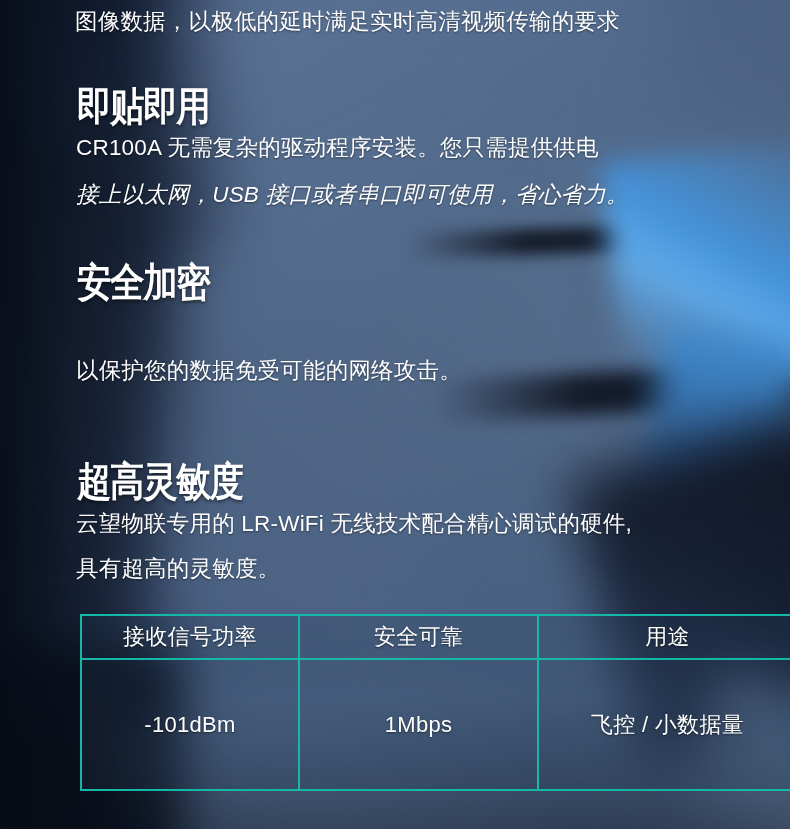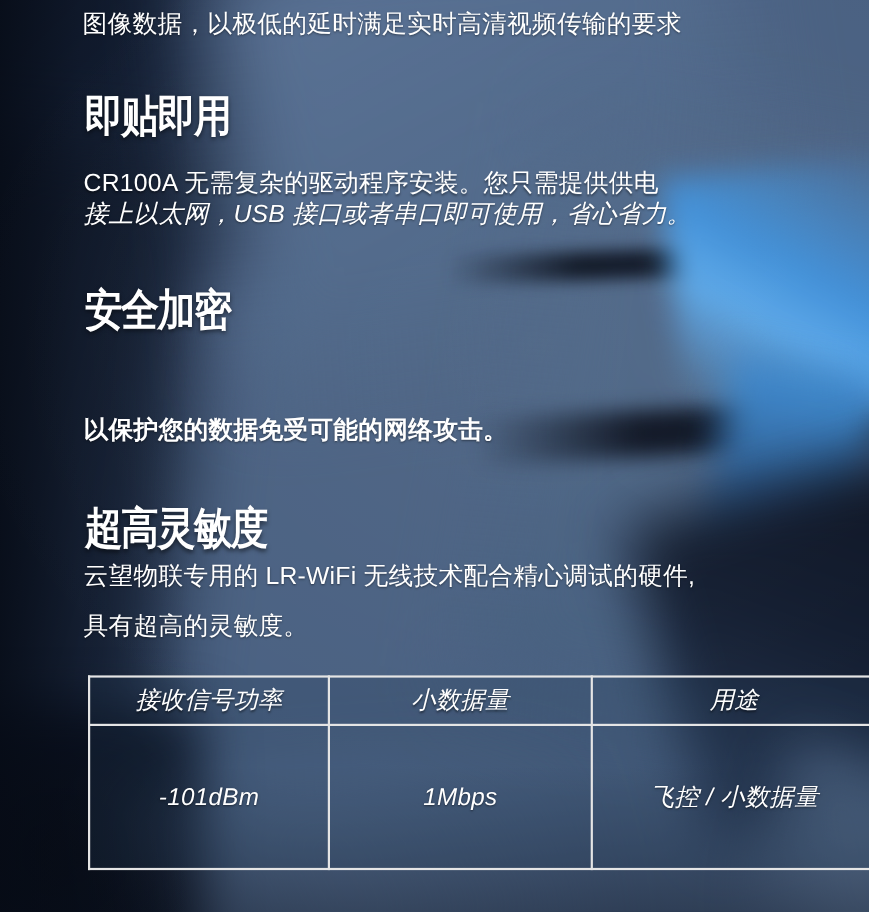--- a/index.html
+++ b/index.html
@@ -165,33 +165,32 @@
   #spec-table {
     position: absolute;
     left: 37px;
     top: 614px;
     width: 716px;
     height: 177px;
     border-collapse: collapse;
     table-layout: fixed;
   }
   #spec-table td, #spec-table th {
-    border: 2px solid #e5e5e5;
+    border: 2px solid #14b8a6;
     color: #ffffff;
     font-weight: normal;
     text-align: center;
     vertical-align: middle;
     font-size: 22px;
     letter-spacing: 0.3px;
     background: rgba(40,60,90,0.26);
     text-shadow: 0 1px 2px rgba(0,0,0,0.5);
     font-family: "Liberation Sans", "DejaVu Sans", sans-serif;
     padding: 0;
     height: 44px;
-    font-style: italic;
   }
   #spec-table th { font-size: 22px; }
   .col-a { width: 218px; }
   .col-b { width: 239px; }
   .col-c { width: 259px; }
 </style>
 </head>
 <body>
 
 <div id="stage">
@@ -211,40 +210,40 @@
     <div class="facet f11"></div>
     <div class="facet f12"></div>
   </div>
   <div class="bg-layer bg-vignette"></div>
 
   <div id="content">
 
     <div class="para" style="left:32px; top:11px;">图像数据，以极低的延时满足实时高清视频传输的要求</div>
 
     <div class="heading" style="left:34px; top:86px;">即贴即用</div>
-    <div class="para" style="left:33px; top:156px;">CR100A 无需复杂的驱动程序安装。您只需提供供电</div>
+    <div class="para" style="left:33px; top:137px;">CR100A 无需复杂的驱动程序安装。您只需提供供电</div>
     <div class="para" style="left:33px; top:184px;font-style:italic;">接上以太网，USB 接口或者串口即可使用，省心省力。</div>
 
     <div class="heading" style="left:34px; top:262px;">安全加密</div>
-    <div class="para" style="left:33px; top:380px;font-weight:bold;">以保护您的数据免受可能的网络攻击。</div>
+    <div class="para" style="left:33px; top:360px;">以保护您的数据免受可能的网络攻击。</div>
 
     <div class="heading" style="left:34px; top:461px;">超高灵敏度</div>
     <div class="para" style="left:33px; top:558px;">具有超高的灵敏度。</div>
     <div class="para" style="left:33px; top:513px;">云望物联专用的 LR-WiFi 无线技术配合精心调试的硬件,</div>
 
     <table id="spec-table">
       <colgroup>
         <col class="col-a">
           <col class="col-b">
           <col class="col-c">
       </colgroup>
       <thead>
         <tr>
           <th>接收信号功率</th>
-          <th>小数据量</th>
+          <th>安全可靠</th>
           <th>用途</th>
         </tr>
       </thead>
       <tbody>
         <tr>
           <td>-101dBm</td>
           <td>1Mbps</td>
           <td>飞控 / 小数据量</td>
         </tr>
       </tbody>

